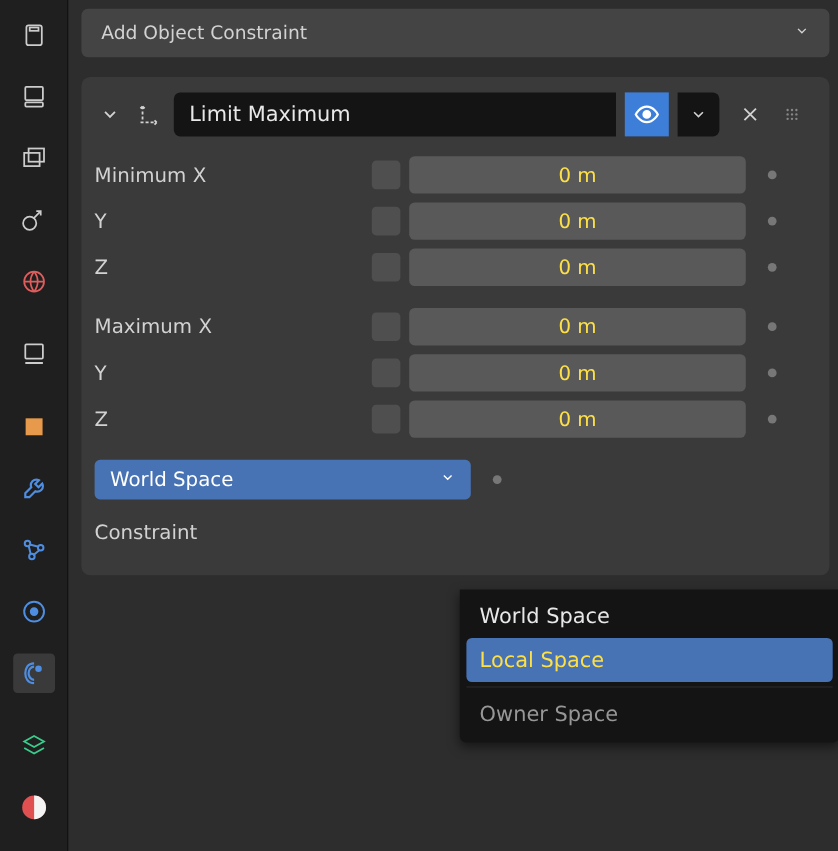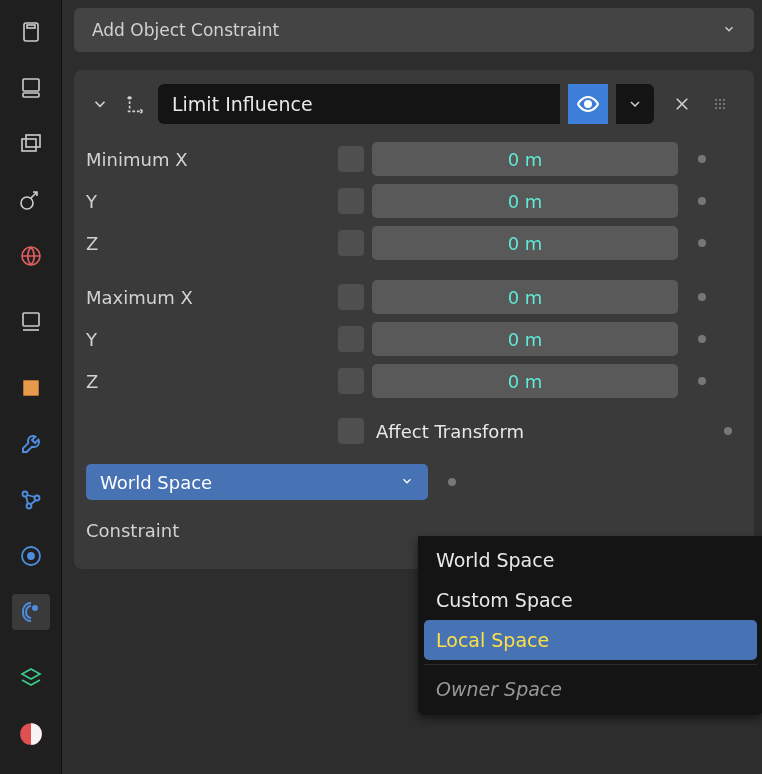--- a/index.html
+++ b/index.html
@@ -40,32 +40,32 @@
   .eye-btn{background:var(--accent2);width:40px;height:40px;display:flex;align-items:center;justify-content:center;border-radius:0;}
   .eye-btn svg{color:#fff;}
   .chev-btn{background:var(--black);width:38px;height:40px;display:flex;align-items:center;justify-content:center;border-radius:0 6px 6px 0;color:var(--text-dim);}
   .close-btn{width:28px;height:28px;display:flex;align-items:center;justify-content:center;color:var(--text-dim);margin-left:6px;}
   .grip{width:24px;height:24px;color:#777;display:flex;align-items:center;justify-content:center;margin-left:4px;}
 
   .row{display:flex;align-items:center;gap:8px;margin-bottom:8px;}
   .row.space-above{margin-top:20px;}
   .label{width:244px;color:var(--text-dim);font-size:18px;padding-right:6px;}
   .check{width:26px;height:26px;background:#4f4f4f;border-radius:4px;flex:none;}
-  .num{width:306px;height:34px;background:var(--field);border-radius:5px;display:flex;align-items:center;justify-content:center;color:#5eead4;font-size:18px;}
+  .num{width:306px;height:34px;background:var(--field);border-radius:5px;display:flex;align-items:center;justify-content:center;color:#fde047;font-size:18px;}
   .dot{width:8px;height:8px;background:#777;border-radius:50%;margin-left:12px;flex:none;}
 
   .select{ width:342px;height:36px;background:var(--accent);border-radius:5px;display:flex;align-items:center;justify-content:space-between;padding:0 14px;color:#fff;font-size:18px; }
   .select .chev{font-size:14px;}
 
   
   .dd-wrap{position:absolute;left:356px;top:536px;width:345px;background:#141414;border-radius:0 0 6px 6px;padding:4px 6px 6px; box-shadow: 0 4px 10px rgba(0,0,0,.5);}
   .dd-item{height:40px;display:flex;align-items:center;padding:0 12px;color:#e8e8e8;font-size:19px;border-radius:5px;}
   .dd-item.hl{background:var(--accent);color:#fde047;}
   .dd-sep{height:1px;background:#2a2a2a;margin:4px 0;}
-  .dd-header{color:#979797;font-style:italic;}
+  .dd-header{color:#979797;}
   .ul-first::first-letter{text-decoration:underline;}
 </style>
 </head>
 <body>
 
 <div class="tabs">
   <div class="tab">
     <svg width="24" height="24" viewBox="0 0 24 24" fill="none" stroke="#ccc" stroke-width="1.6">
         <rect x="5" y="3" width="14" height="18" rx="2"></rect>
         <rect x="8" y="5" width="8" height="3"></rect>
@@ -161,21 +161,21 @@
         <svg width="18" height="18" viewBox="0 0 24 24" fill="none" stroke="currentColor" stroke-width="2.2">
             <polyline points="6 9 12 15 18 9"></polyline>
           </svg>
       </div>
       <div class="hdr-icon">
         <svg width="22" height="22" viewBox="0 0 24 24" fill="none" stroke="currentColor" stroke-width="1.8">
             <path d="M5 4v16 M5 4l3 3 M5 4l-3 3 M3 20h16 M19 20l-3 -3 M19 20l-3 3" stroke-dasharray="3 2"></path>
           </svg>
       </div>
       <div class="name-field">
-        <span>Limit Influence</span>
+        <span>Limit Maximum</span>
       </div>
       <div class="eye-btn">
         <svg width="24" height="24" viewBox="0 0 24 24" fill="none" stroke="#fff" stroke-width="2">
             <path d="M2 12s3.5-7 10-7 10 7 10 7-3.5 7-10 7S2 12 2 12z"></path>
             <circle cx="12" cy="12" r="3" fill="#fff"></circle>
           </svg>
       </div>
       <div class="chev-btn">
         <svg width="16" height="16" viewBox="0 0 24 24" fill="none" stroke="currentColor" stroke-width="2.2">
             <polyline points="6 9 12 15 18 9"></polyline>
@@ -233,26 +233,20 @@
       <div class="num">0 m</div>
       <div class="dot"></div>
     </div>
     <div class="row">
       <div class="label">Z</div>
       <div class="check"></div>
       <div class="num">0 m</div>
       <div class="dot"></div>
     </div>
 
-    <div class="row space-above">
-      <div class="label"></div>
-      <div class="check"></div>
-      <div style="flex:1;padding-left:4px;font-size:18px;">Affect Transform</div>
-      <div class="dot"></div>
-    </div>
 
     <div class="row space-above">
       <div class="select">
         <span>World Space</span>
         <span class="chev">
           <svg width="14" height="14" viewBox="0 0 24 24" fill="none" stroke="#fff" stroke-width="2.2">
               <polyline points="6 9 12 15 18 9"></polyline>
             </svg>
         </span>
       </div>
@@ -263,22 +257,19 @@
       <div class="label">Constraint</div>
       <div style="width:342px"></div>
       <div class="dot" style="visibility:hidden"></div>
     </div>
   </div>
 
   <div class="dd-wrap">
     <div class="dd-item ul-first">
         <span>World Space</span>
       </div>
-    <div class="dd-item ul-first">
-        <span>Custom Space</span>
-      </div>
     <div class="dd-item hl ul-first">
         <span>Local Space</span>
       </div>
     <div class="dd-sep"></div>
     <div class="dd-item dd-header">Owner Space</div>
   </div>
 </div>
 
 </body></html>

